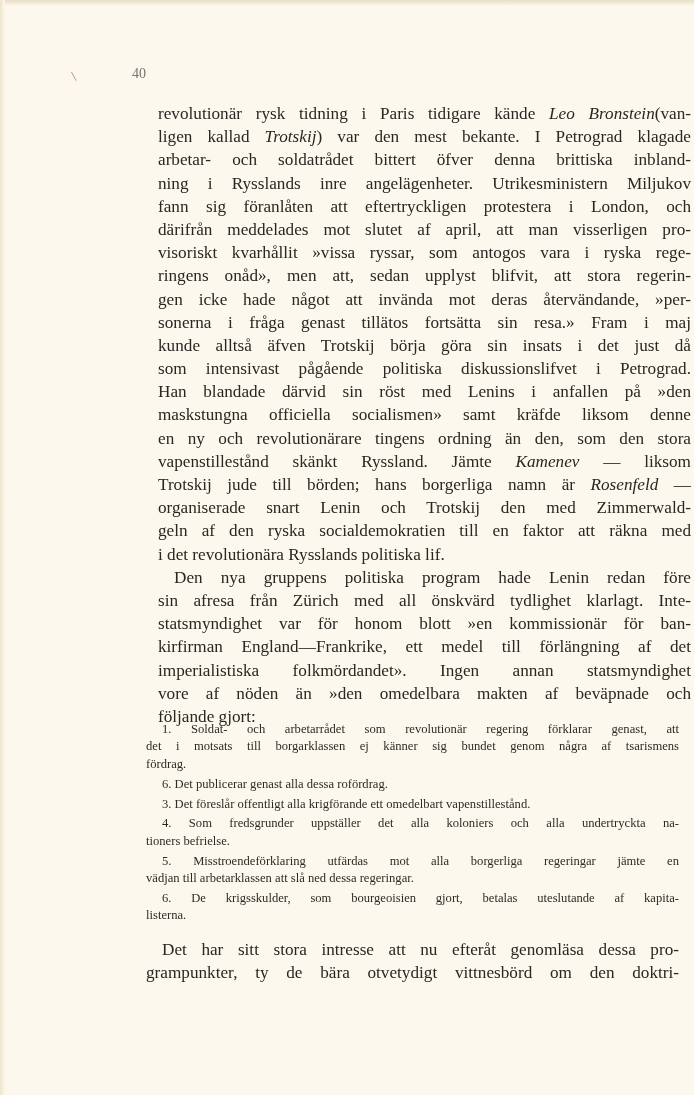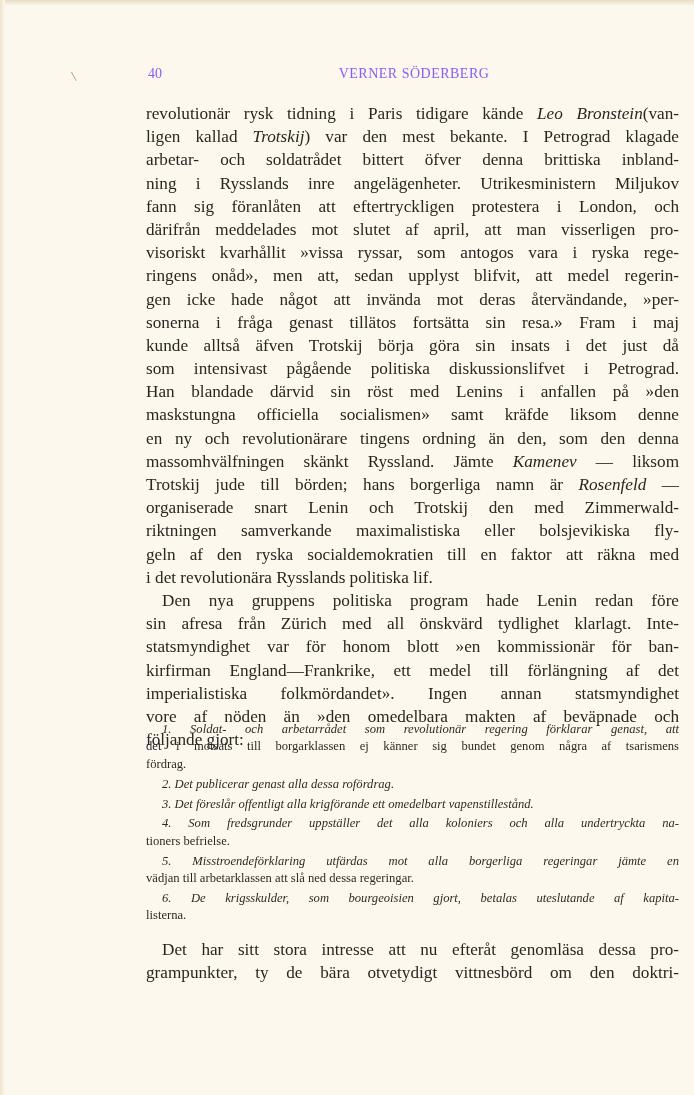--- a/index.html
+++ b/index.html
@@ -16,100 +16,98 @@
   }
   .page-edge-left {
     position: absolute; left: 0; top: 0; width: 5px; height: 1095px;
     background: linear-gradient(90deg, #efe3cb, #fcf8ee);
   }
   .mark {
     position: absolute; left: 72px; top: 69px;
     font-size: 14px; color: #b57b5a; transform: rotate(-10deg);
   }
   .header {
-    position: absolute; top: 66px; left: 148px; width: 532px; height: 20px;
-    font-size: 14px; color: #8b5cf6;
+    position: absolute; top: 66px; left: 132px; width: 532px; height: 20px;
+    font-size: 14px; color: #737373;
   }
   .page-num { position: absolute; left: 0; top: 0; }
   .running-title {
     position: absolute; left: 0; right: 0; top: 0; text-align: center;
     letter-spacing: 0.5px;
   }
   .text-block {
     position: absolute; left: 146px; width: 533px;
   }
-  .body-block { top: 102px; }
+  .body-block { top: 102px; margin-left: 12px; }
   .line {
     display: block; font-size: 17.2px; line-height: 23.2px; height: 23.2px;
     text-align: justify; text-align-last: justify; white-space: nowrap;
   }
   .line.last { text-align-last: left; }
   .line.indent { padding-left: 16px; }
   .line i { font-style: italic; }
   .list-block { top: 721px; }
   .sline {
     display: block; font-size: 12.6px; line-height: 17.4px; height: 17.4px;
     text-align: justify; text-align-last: justify; white-space: nowrap;
     color: #2f2a25;
   }
   .sline.last { text-align-last: left; }
-  .sline.indent { padding-left: 16px; font-style: italic; }
+  .sline.indent { padding-left: 16px; }
   .item { display: block; margin-bottom: 2.5px; }
   .tail-block { top: 938px; }
 </style>
 </head>
 <body>
 
 <div class="page-edge-top"></div>
 <div class="page-edge-left"></div>
 <div class="mark">\</div>
 
 <div class="header">
   <span class="page-num">40</span>
-  <span class="running-title">VERNER SÖDERBERG</span>
 </div>
 
 <div class="text-block body-block" id="body-block">
     <span class="line"><span>revolutionär rysk tidning i Paris tidigare kände </span><i>Leo Bronstein</i><span>(van-</span></span>
     <span class="line"><span>ligen kallad </span><i>Trotskij</i><span>) var den mest bekante.  I Petrograd klagade</span></span>
     <span class="line"><span>arbetar- och soldatrådet bittert öfver denna brittiska inbland-</span></span>
     <span class="line"><span>ning i Rysslands inre angelägenheter.  Utrikesministern Miljukov</span></span>
     <span class="line"><span>fann sig föranlåten att eftertryckligen protestera i London, och</span></span>
     <span class="line"><span>därifrån meddelades mot slutet af april, att man visserligen pro-</span></span>
     <span class="line"><span>visoriskt kvarhållit »vissa ryssar, som antogos vara i ryska rege-</span></span>
-    <span class="line"><span>ringens onåd», men att, sedan upplyst blifvit, att medel regerin-</span></span>
+    <span class="line"><span>ringens onåd», men att, sedan upplyst blifvit, att stora regerin-</span></span>
     <span class="line"><span>gen icke hade något att invända mot deras återvändande, »per-</span></span>
     <span class="line"><span>sonerna i fråga genast tillätos fortsätta sin resa.»  Fram i maj</span></span>
     <span class="line"><span>kunde alltså äfven Trotskij börja göra sin insats i det just då</span></span>
     <span class="line"><span>som intensivast pågående politiska diskussionslifvet i Petrograd.</span></span>
     <span class="line"><span>Han blandade därvid sin röst med Lenins i anfallen på »den</span></span>
     <span class="line"><span>maskstungna officiella socialismen» samt kräfde liksom denne</span></span>
-    <span class="line"><span>en ny och revolutionärare tingens ordning än den, som den denna</span></span>
-    <span class="line"><span>massomhvälfningen skänkt Ryssland.  Jämte </span><i>Kamenev</i><span> — liksom</span></span>
+    <span class="line"><span>en ny och revolutionärare tingens ordning än den, som den stora</span></span>
+    <span class="line"><span>vapenstillestånd skänkt Ryssland.  Jämte </span><i>Kamenev</i><span> — liksom</span></span>
     <span class="line"><span>Trotskij jude till börden; hans borgerliga namn är </span><i>Rosenfeld</i><span> —</span></span>
     <span class="line"><span>organiserade snart Lenin och Trotskij den med Zimmerwald-</span></span>
-    <span class="line"><span>riktningen samverkande maximalistiska eller bolsjevikiska fly-</span></span>
     <span class="line"><span>geln af den ryska socialdemokratien till en faktor att räkna med</span></span>
     <span class="line last"><span>i det revolutionära Rysslands politiska lif.</span></span>
     <span class="line indent"><span>Den nya gruppens politiska program hade Lenin redan före</span></span>
     <span class="line"><span>sin afresa från Zürich med all önskvärd tydlighet klarlagt.  Inte-</span></span>
     <span class="line"><span>statsmyndighet var för honom blott »en kommissionär för ban-</span></span>
     <span class="line"><span>kirfirman England—Frankrike, ett medel till förlängning af det</span></span>
     <span class="line"><span>imperialistiska folkmördandet».  Ingen annan statsmyndighet</span></span>
     <span class="line"><span>vore af nöden än »den omedelbara makten af beväpnade och</span></span>
     <span class="line last"><span>följande gjort:</span></span>
   </div>
 <div class="text-block list-block" id="list-block">
     <div class="item">
       <span class="sline indent">1. Soldat- och arbetarrådet som revolutionär regering förklarar genast, att</span>
       <span class="sline">det i motsats till borgarklassen ej känner sig bundet genom några af tsarismens</span>
       <span class="sline last">fördrag.</span>
     </div>
     <div class="item">
-      <span class="sline last indent">2. Det publicerar genast alla dessa rofördrag.</span>
+      <span class="sline last indent">6. Det publicerar genast alla dessa rofördrag.</span>
     </div>
     <div class="item">
       <span class="sline last indent">3. Det föreslår offentligt alla krigförande ett omedelbart vapenstillestånd.</span>
     </div>
     <div class="item">
       <span class="sline indent">4. Som fredsgrunder uppställer det alla koloniers och alla undertryckta na-</span>
       <span class="sline last">tioners befrielse.</span>
     </div>
     <div class="item">
       <span class="sline indent">5. Misstroendeförklaring utfärdas mot alla borgerliga regeringar jämte en</span>

